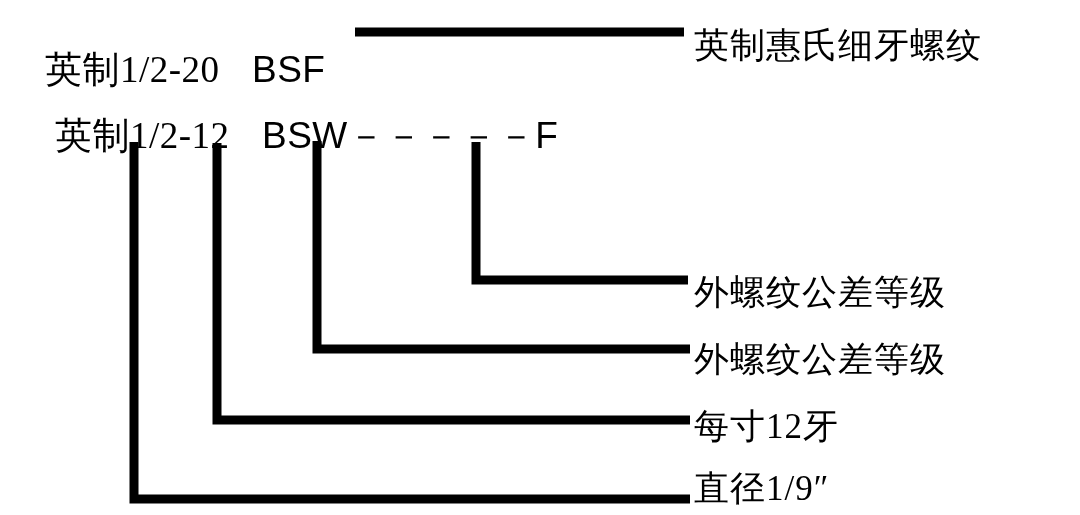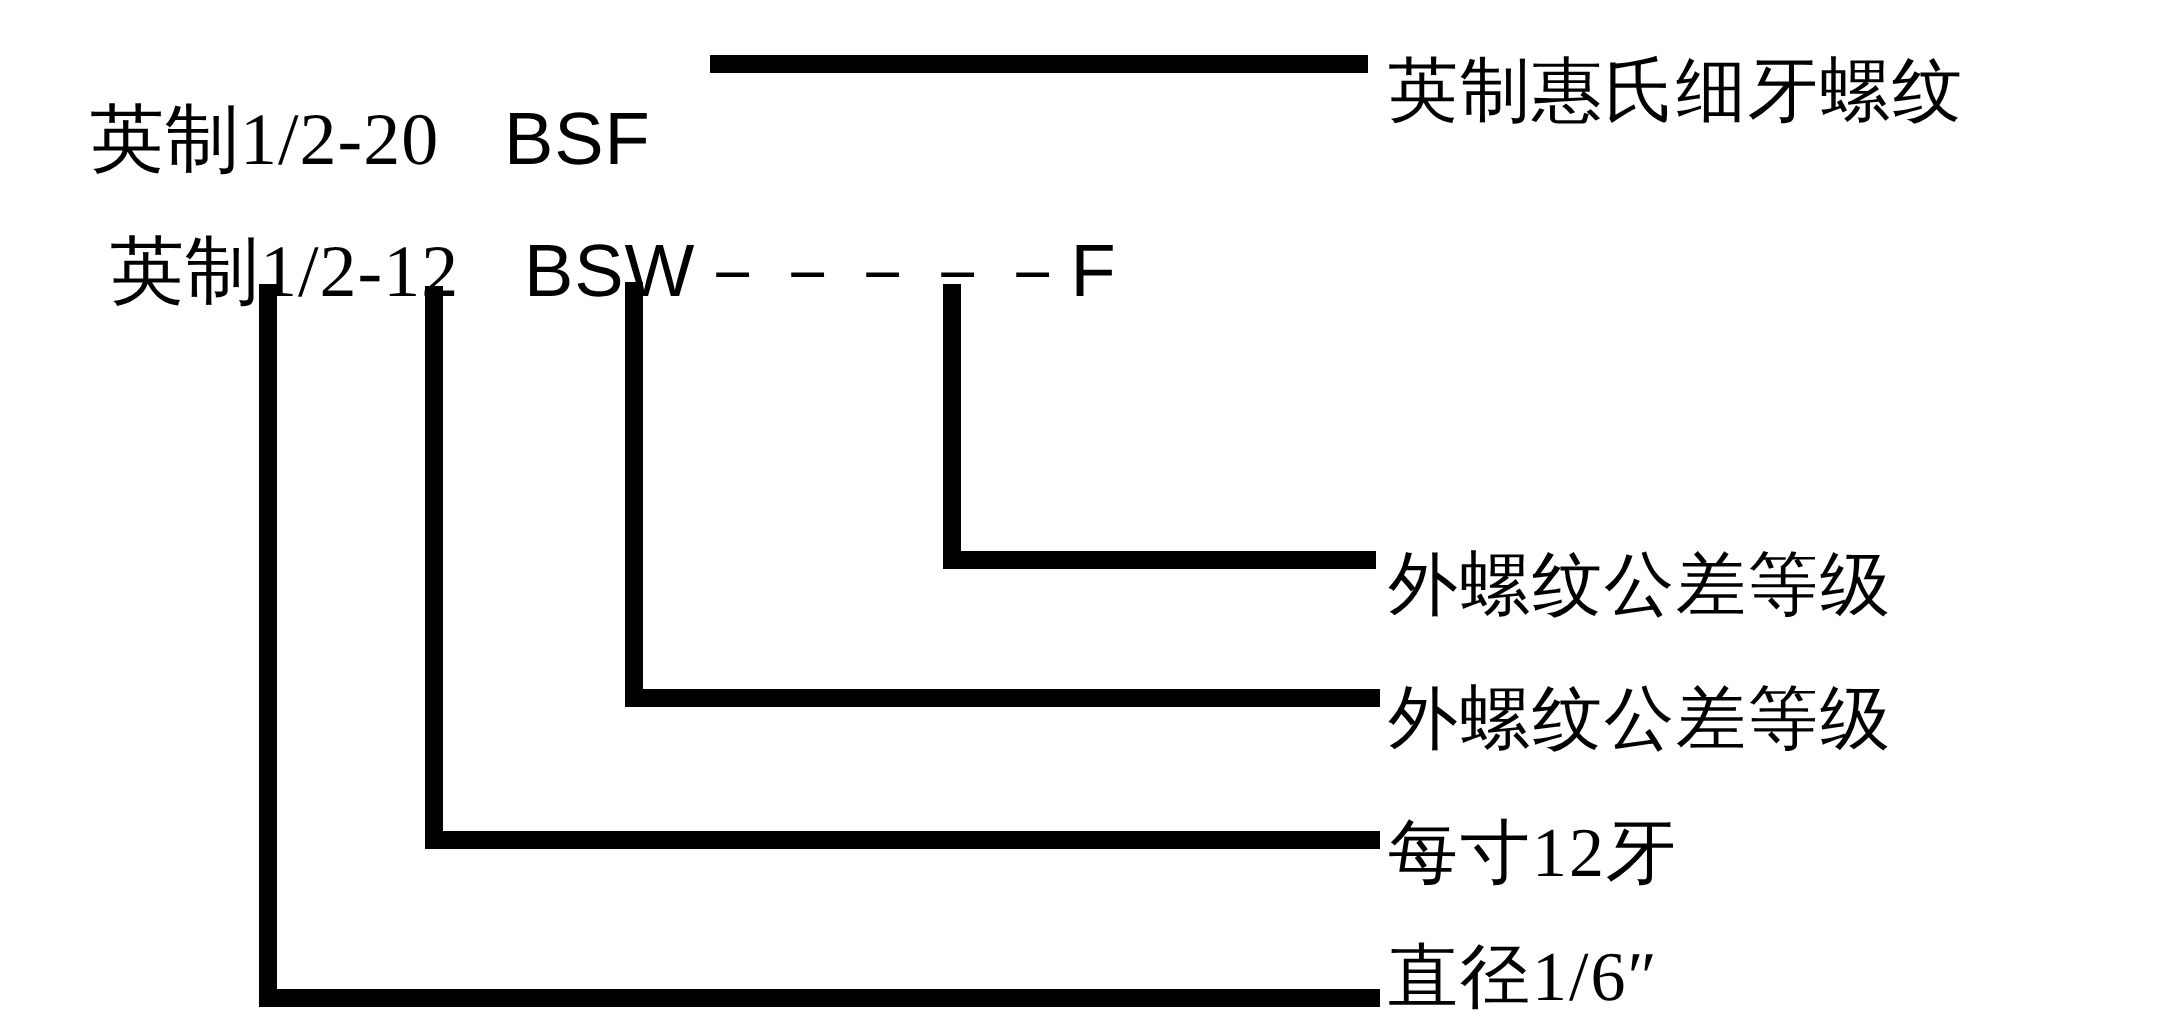--- a/index.html
+++ b/index.html
@@ -86,15 +86,15 @@
   </svg>
 
   <div class="callout-label" id="label-fine">英制惠氏细牙螺纹</div>
 
   <div class="callout-label" id="label-tol">外螺纹公差等级</div>
 
   <div class="callout-label" id="label-coarse">外螺纹公差等级</div>
 
   <div class="callout-label" id="label-tpi">每寸12牙</div>
 
-  <div class="callout-label" id="label-dia">直径1/6″</div>
+  <div class="callout-label" id="label-dia">直径1/9″</div>
 
 </div>
 
 </body></html>

